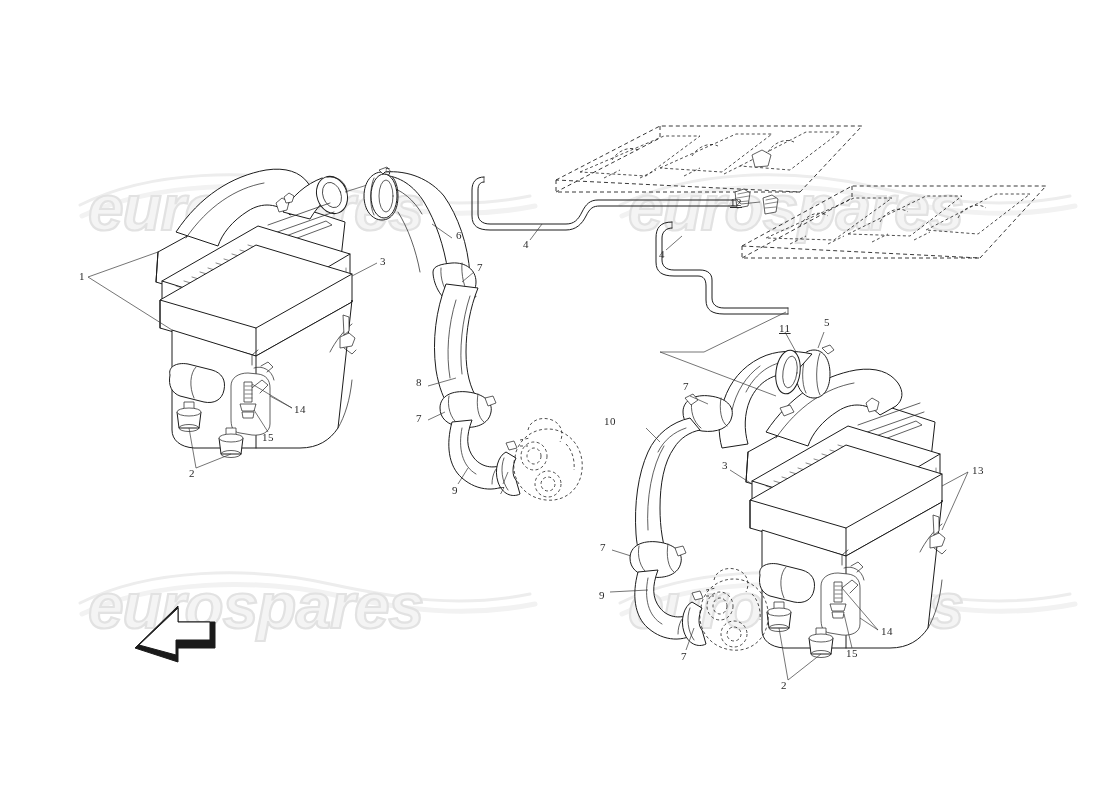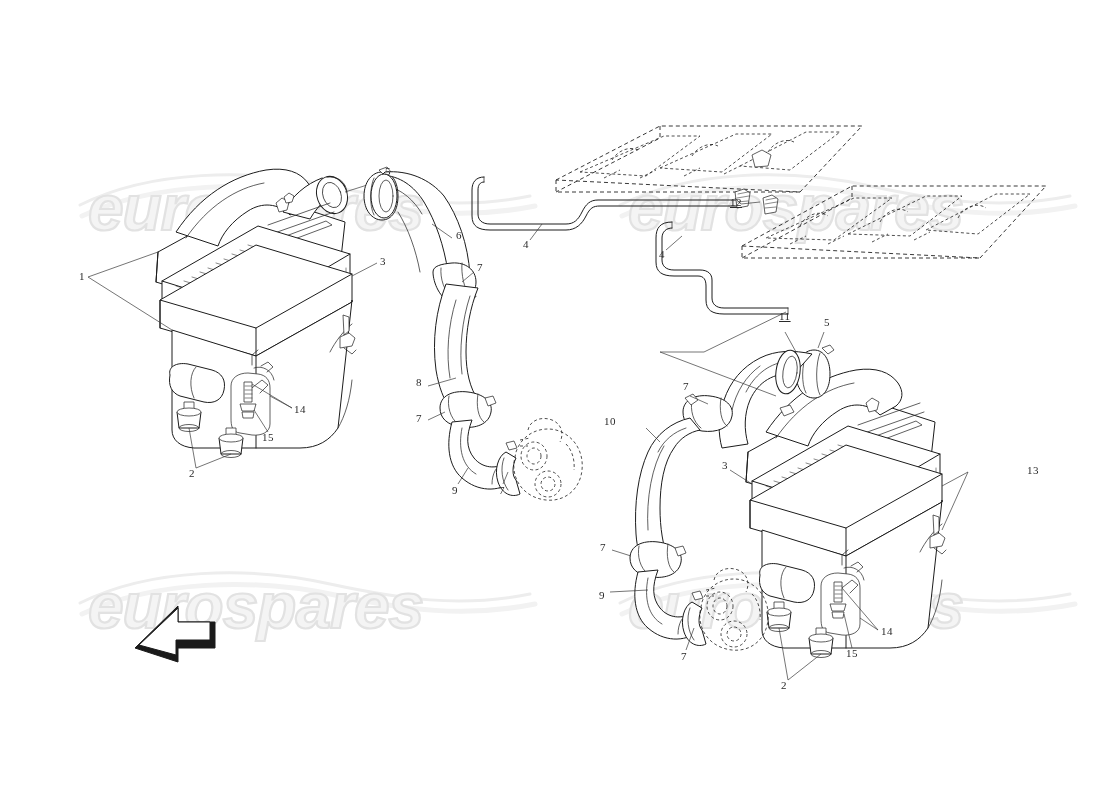--- a/index.html
+++ b/index.html
@@ -554,26 +554,26 @@
     <span class="callout-label" style="left:477px; top:261px;">7</span>
     <span class="callout-label" style="left:416px; top:376px;">8</span>
     <span class="callout-label" style="left:416px; top:412px;">7</span>
     <span class="callout-label" style="left:452px; top:484px;">9</span>
     <span class="callout-label" style="left:499px; top:484px;">7</span>
     <span class="callout-label" style="left:294px; top:403px;">14</span>
     <span class="callout-label" style="left:262px; top:431px;">15</span>
     <span class="callout-label" style="left:523px; top:238px;">4</span>
     <span class="callout-label" style="left:659px; top:248px;">4</span>
     <span class="callout-label" style="left:730px; top:196px;text-decoration:underline;">12</span>
-    <span class="callout-label" style="left:779px; top:310px;text-decoration:underline;">11</span>
+    <span class="callout-label" style="left:779px; top:322px;text-decoration:underline;">11</span>
     <span class="callout-label" style="left:824px; top:316px;">5</span>
     <span class="callout-label" style="left:683px; top:380px;">7</span>
     <span class="callout-label" style="left:604px; top:415px;">10</span>
     <span class="callout-label" style="left:722px; top:459px;">3</span>
-    <span class="callout-label" style="left:1027px; top:464px;font-family:Liberation Serif, serif;">13</span>
+    <span class="callout-label" style="left:972px; top:464px;font-family:Liberation Serif, serif;">13</span>
     <span class="callout-label" style="left:600px; top:541px;">7</span>
     <span class="callout-label" style="left:599px; top:589px;">9</span>
     <span class="callout-label" style="left:681px; top:650px;">7</span>
     <span class="callout-label" style="left:781px; top:679px;">2</span>
     <span class="callout-label" style="left:881px; top:625px;">14</span>
     <span class="callout-label" style="left:846px; top:647px;">15</span>
   </div>
 
 </div>
 

